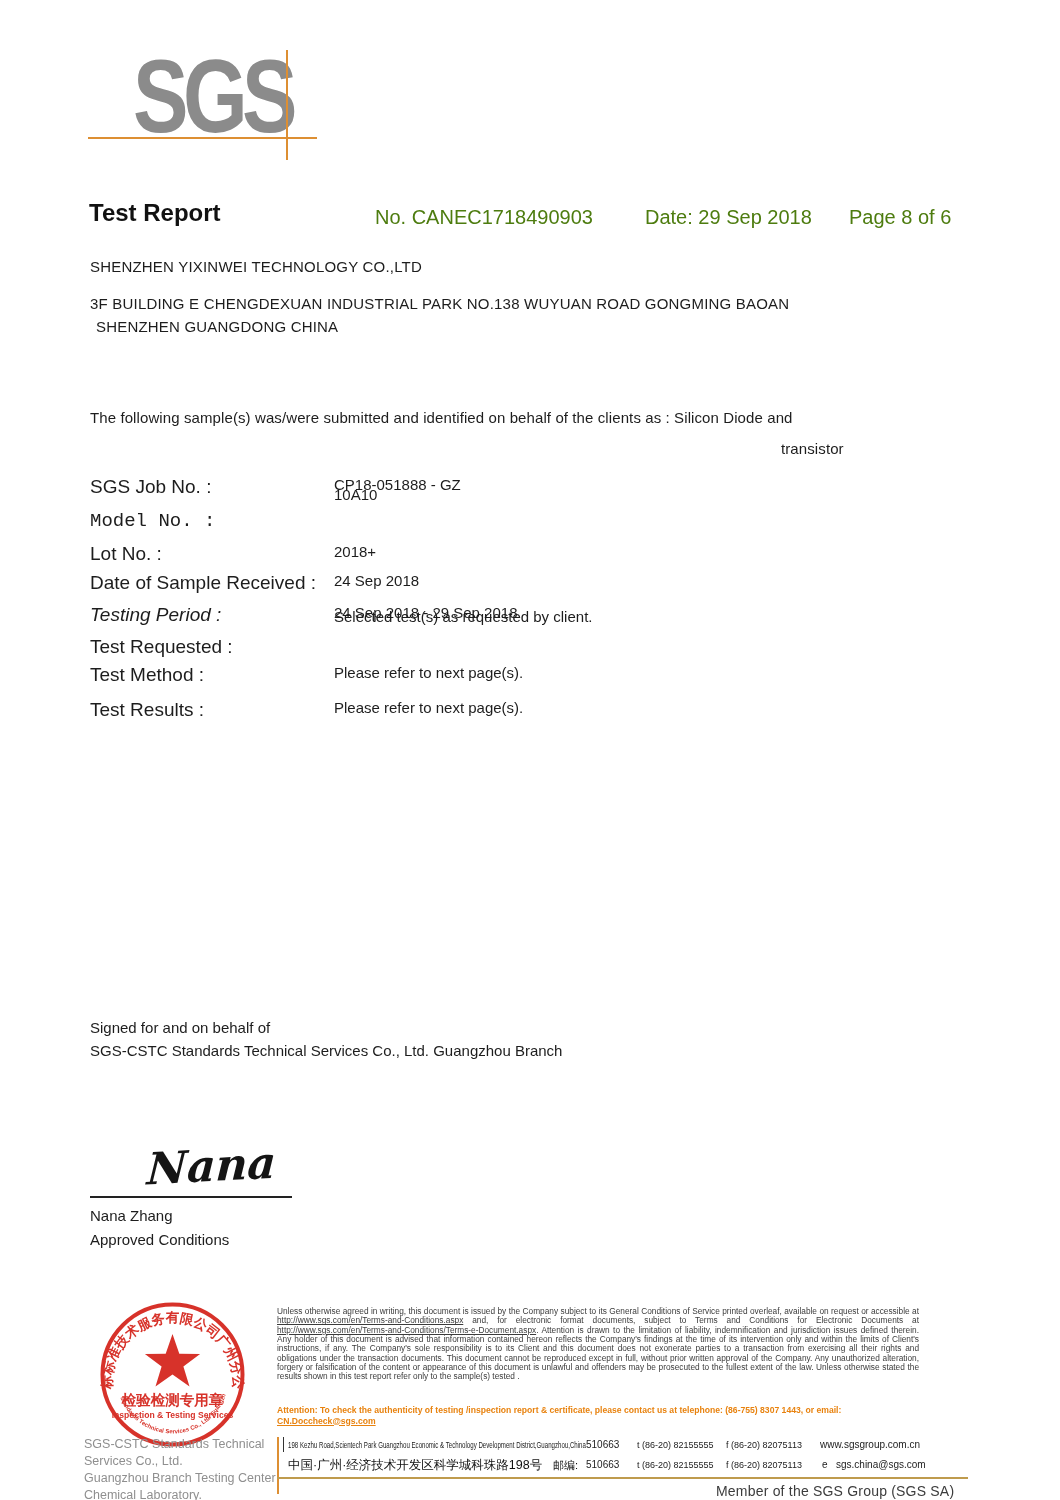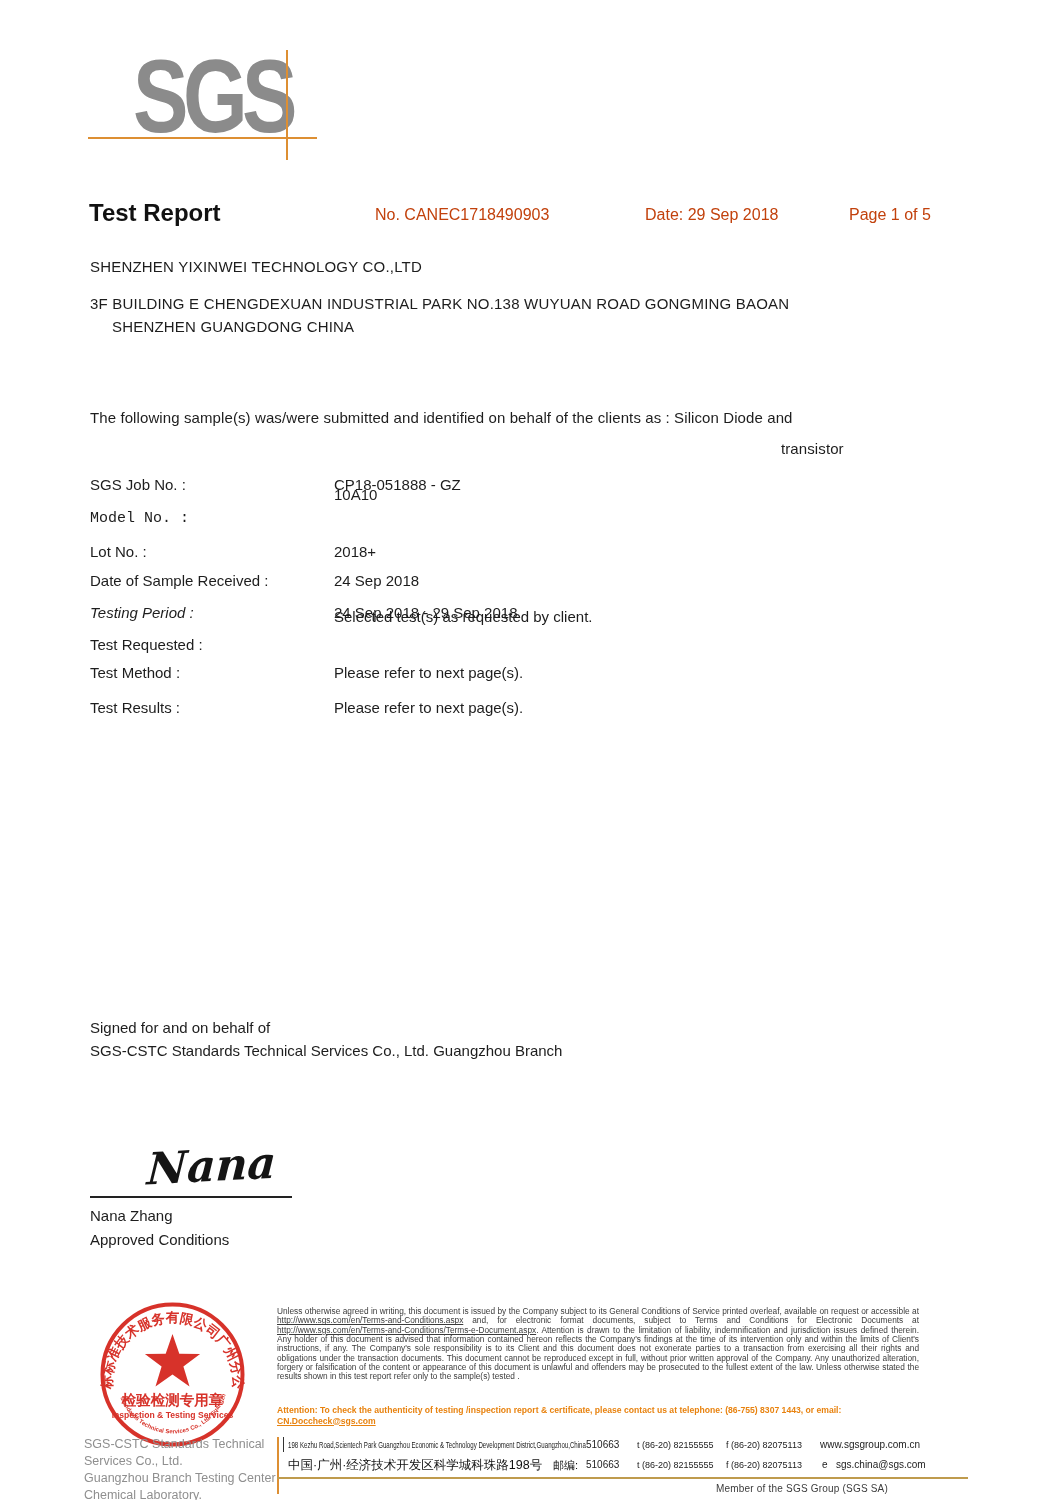--- a/index.html
+++ b/index.html
@@ -22,28 +22,28 @@
     letter-spacing:-7px;
     color:#8b8b8b;
     transform:scaleX(0.80);
     transform-origin:left top;
   }
   .logo-hline{background:#dd8f33;height:2px;}
   .logo-vline{background:#dd8f33;width:2px;}
 
   
   .doc-title{font-size:24px;font-weight:700;color:#111;}
-  .hdr-item{font-size:16px;color:#c2410c;}
+  .hdr-item{font-size:20px;color:#4d7c0f;}
 
   .client-name{font-size:15px;letter-spacing:.2px;}
   .client-addr{font-size:15px;line-height:23px;letter-spacing:.2px;}
 
   .intro{font-size:15px;letter-spacing:.1px;}
 
-  .field-label{font-size:15px;}
+  .field-label{font-size:19px;}
   .field-value{font-size:15px;}
 
   .signed{font-size:15px;line-height:23px;}
 
   .handwriting{
     font-family:"DejaVu Serif", serif;
     font-style:italic;
     font-weight:700;
     font-size:44px;
     transform:rotate(-3deg) skewX(-6deg);
@@ -79,44 +79,44 @@
     transform-origin:left center;
     color:#222;
   }
   .addr-num{font-size:10px;color:#222;}
   .addr-tf{font-size:9px;color:#222;}
   .addr-web{font-size:10px;color:#222;}
   .addr-cn{font-size:12.5px;color:#111;}
   .tan-line{background:#bf9b4d;height:2px;}
   .orange-v{background:#dd8f33;width:2px;}
   .black-v{background:#333;width:1px;}
-  .member{font-size:10px;color:#3c3c3c;letter-spacing:.2px;}
+  .member{font-size:14px;color:#3c3c3c;letter-spacing:.2px;}
 
   .stamp{opacity:.95;}
 </style>
 </head>
 <body>
 
 <div class="page">
 
   <div class="abs" style="left:133px;top:44px;">
     <div class="logo-text">SGS</div>
   </div>
   <div class="abs logo-hline" style="left:88px;top:137px;width:229px;"></div>
   <div class="abs logo-vline" style="left:286px;top:50px;height:110px;"></div>
 
   <div class="abs doc-title" style="left:89px;top:199px;">Test Report</div>
   <div class="abs hdr-item" style="left:375px;top:206px;">No. CANEC1718490903</div>
   <div class="abs hdr-item" style="left:645px;top:206px;">Date: 29 Sep 2018</div>
-  <div class="abs hdr-item" style="left:849px;top:206px;">Page 1 of 5</div>
+  <div class="abs hdr-item" style="left:849px;top:206px;">Page 8 of 6</div>
 
   <div class="abs client-name" style="left:90px;top:258px;">SHENZHEN YIXINWEI TECHNOLOGY CO.,LTD</div>
   <div class="abs client-addr" style="left:90px;top:292px;width:860px;">
     <div>3F BUILDING E CHENGDEXUAN INDUSTRIAL PARK NO.138 WUYUAN ROAD GONGMING BAOAN</div>
-    <div style="padding-left:6px;margin-left:16px;">SHENZHEN GUANGDONG CHINA</div>
+    <div style="padding-left:6px;">SHENZHEN GUANGDONG CHINA</div>
   </div>
 
   <div class="abs intro" style="left:90px;top:409px;">The following sample(s) was/were submitted and identified on behalf of the clients as : Silicon Diode and</div>
   <div class="abs intro" style="left:781px;top:440px;">transistor</div>
 
   <div class="abs field-label" style="left:90px;top:476px;">SGS Job No. :</div>
   <div class="abs field-value" style="left:334px;top:476px;">CP18-051888 - GZ</div>
 
   <div class="abs field-label" style="left:90px;top:510px;font-family:Liberation Mono, monospace;">Model No. :</div>
   <div class="abs field-value" style="left:334px;top:486px;text-align:center;">10A10</div>

